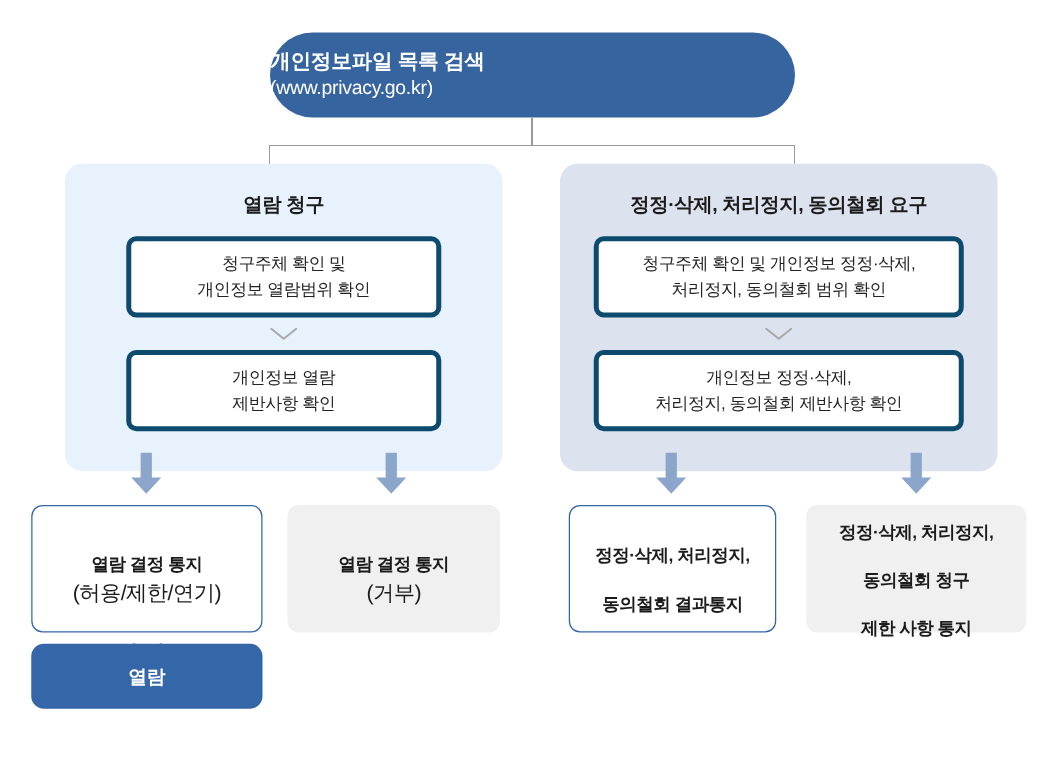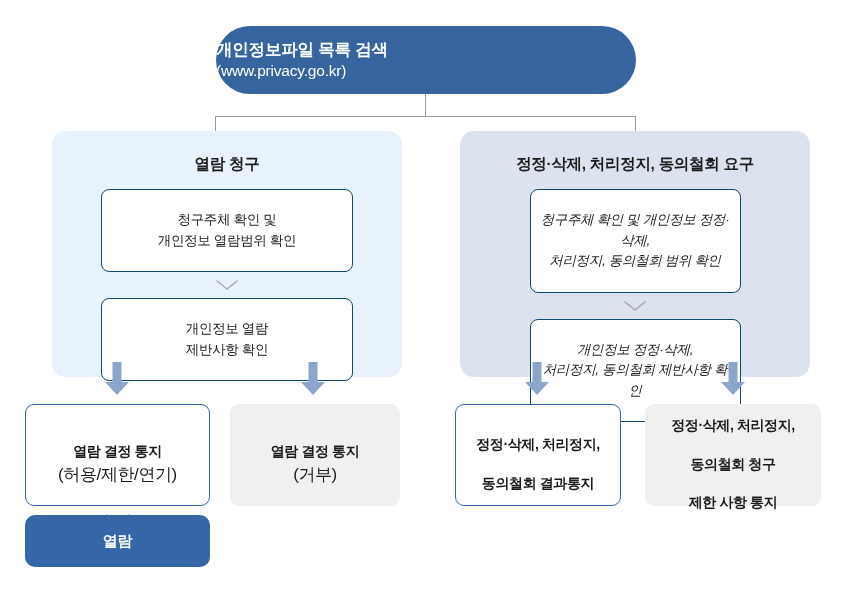--- a/index.html
+++ b/index.html
@@ -61,50 +61,50 @@
   .panel {
     position: absolute;
     top: 131px;
     width: 350px;
     height: 246px;
     border-radius: 14px;
     box-sizing: border-box;
     padding: 16px 22px 0 22px;
   }
   .panel.left  { left: 28px;  background: #e8f2fd; margin-left: 24px; }
-  .panel.right { left: 460px; background: #dde2ef; }
+  .panel.right { left: 448px; background: #dde2ef; }
 
   .panel-title {
     text-align: center;
     font-size: 15.5px;
     font-weight: bold;
     color: #1b1b1b;
     letter-spacing: -0.3px;
     margin: 7px 0 14px 0;
   }
 
   .step-box {
     background: #ffffff;
-    border: 1px solid #0c4a6e;
+    border: 4px solid #0c4a6e;
     border-radius: 8px;
     min-height: 56px;
     display: flex;
     flex-direction: column;
     align-items: center;
     justify-content: center;
     text-align: center;
     font-size: 13.5px;
     line-height: 1.52;
     letter-spacing: -0.35px;
     color: #222222;
-    padding: 20px 10px;
+    padding: 8px 10px;
     box-sizing: border-box;
   }
   .panel.left  .step-box { width: 252px; margin: 0 auto; }
-  .panel.right .step-box { width: 211px; margin: 0 auto; font-style: italic; }
+  .panel.right .step-box { width: 296px; margin: 0 auto; }
 
   .chevron-sep {
     display: flex;
     align-items: center;
     justify-content: center;
     height: 26px;
   }
   .chevron-sep svg { display: block; }
 
   

